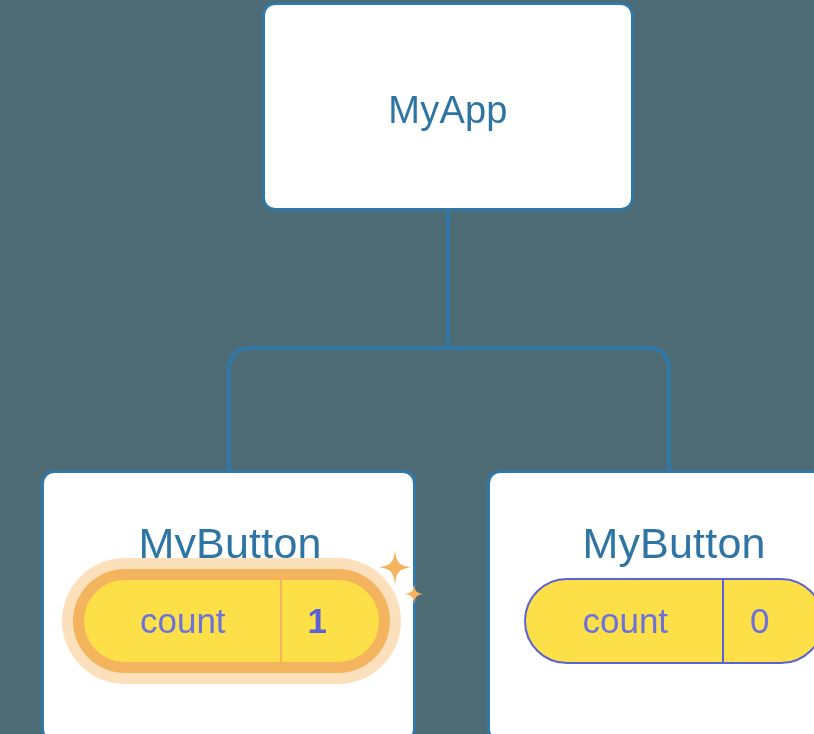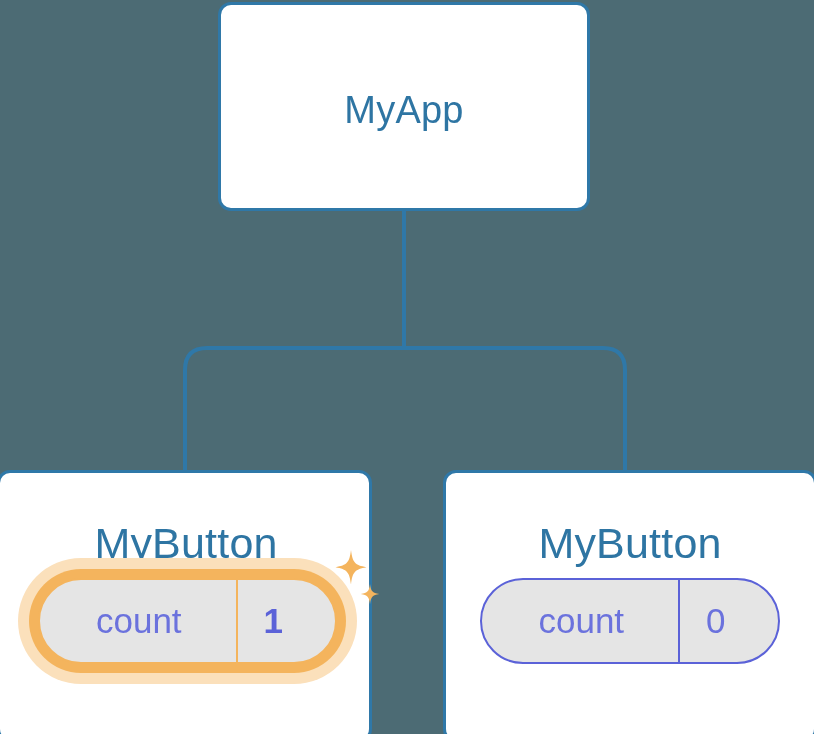--- a/index.html
+++ b/index.html
@@ -10,20 +10,21 @@
     width: 814px;
     height: 734px;
     background: #4c6b74;
     font-family: "Liberation Sans", sans-serif;
     overflow: hidden;
   }
   #stage {
     position: relative;
     width: 771px;
     height: 734px;
+    margin-left: 44px;
   }
 
   
   #edges {
     position: absolute;
     left: 0;
     top: 0;
     width: 814px;
     height: 734px;
     pointer-events: none;
@@ -99,21 +100,21 @@
     width: 369px;
   }
 
   .pill {
     position: relative;
     display: flex;
     align-items: stretch;
     height: 86px;
     border: 2px solid #5b62d8;
     border-radius: 48px;
-    background: #e5e5e5;
+    background: #fde047;
     box-sizing: border-box;
     gap: 28px;
   }
   .pill-cell {
     display: flex;
     align-items: center;
     justify-content: center;
     font-size: 35px;
     color: #6b72dd;
     font-weight: 400;

